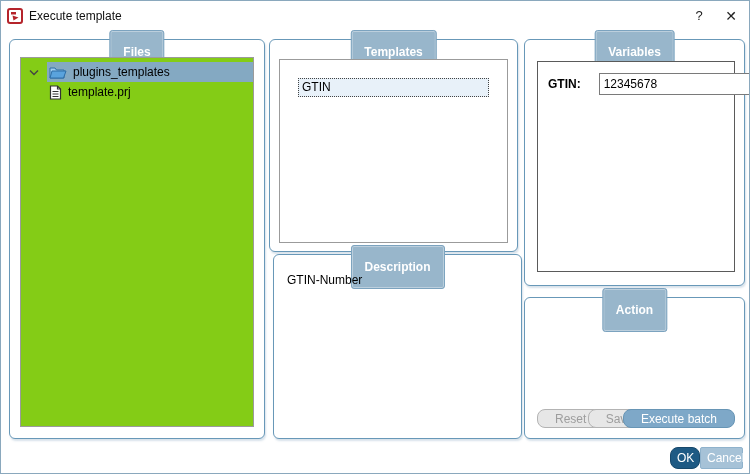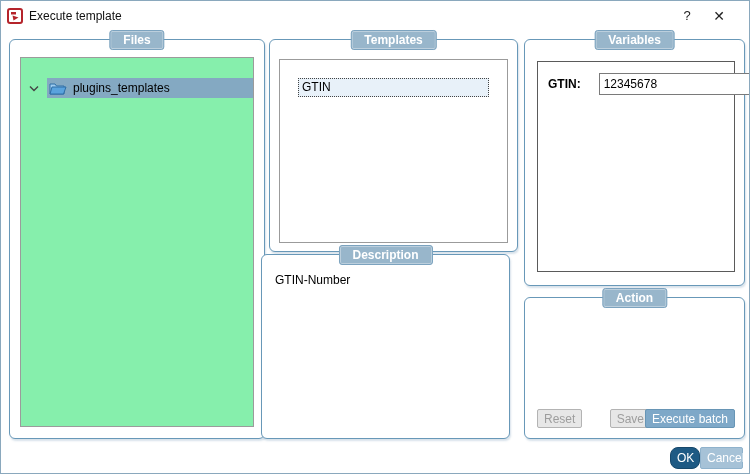--- a/index.html
+++ b/index.html
@@ -1,41 +1,41 @@
 <!DOCTYPE html>
 <html><head>
 <meta charset="utf-8">
 <style>
   html,body{margin:0;padding:0;background:#fff;}
   .dialog{position:relative;width:750px;height:474px;background:#fff;
     border:1px solid #8aa8bd;box-sizing:border-box;
     font-family:"Liberation Sans",sans-serif;font-size:12px;color:#000;overflow:hidden;}
   
-  .titlebar{position:absolute;left:0;top:0;right:12px;height:30px;background:#fff;}
+  .titlebar{position:absolute;left:0;top:0;right:0;height:30px;background:#fff;}
   .app-icon{position:absolute;left:6px;top:7px;width:16px;height:16px;}
   .title-text{position:absolute;left:28px;top:8px;font-size:12px;color:#111;}
   .tb-btn{position:absolute;top:4px;width:28px;height:22px;text-align:center;line-height:22px;
     font-size:13px;color:#222;cursor:default;}
   .tb-help{right:36px;}
   .tb-close{right:4px;font-size:14px;}
   
   .group{position:absolute;border:1px solid #6898b8;border-radius:6px;background:#fff;
     box-shadow:1px 2px 2px rgba(140,170,195,.35);}
   .badge{position:absolute;top:-10px;left:50%;transform:translateX(-50%);
     background:#98b6cb;border:1px solid #7ca3bf;border-radius:3px;color:#fff;
-    font-weight:bold;font-size:12px;line-height:14px;padding:2px 13px;white-space:nowrap;
+    font-weight:bold;font-size:12px;line-height:14px;padding:14px 13px;white-space:nowrap;
     box-shadow:inset 0 0 0 1px rgba(255,255,255,.35);}
   .g-files{left:8px;top:38px;width:254px;height:398px;}
   .g-templates{left:268px;top:38px;width:247px;height:211px;}
-  .g-description{left:260px;top:253px;width:247px;height:183px;}
+  .g-description{left:272px;top:253px;width:247px;height:183px;}
   .g-variables{left:523px;top:38px;width:219px;height:245px;}
   .g-action{left:523px;top:296px;width:219px;height:140px;}
   
   .tree{position:absolute;left:10px;top:17px;right:10px;bottom:11px;border:1px solid #9b9b9b;
-    background:#86efac;padding-top:20px;overflow:hidden;}
+    background:#84cc16;padding-top:4px;overflow:hidden;}
   .tree-row{height:20px;display:flex;align-items:center;}
   .twisty{width:26px;display:flex;justify-content:center;align-items:center;flex:0 0 26px;}
   .tree-sel{flex:1;display:flex;align-items:center;height:20px;background:#84a9c2;}
   .tree-plain{flex:1;display:flex;align-items:center;height:20px;padding-left:28px;}
   .tree-label{margin-left:6px;color:#000;}
   .ico{display:inline-block;line-height:0;}
   
   .list{position:absolute;left:9px;top:19px;right:9px;bottom:8px;border:1px solid #9b9b9b;
     background:#fff;padding:18px;overflow:hidden;}
   .list-item{height:19px;line-height:19px;padding:0 4px;background:#e8f1f9;
@@ -53,21 +53,21 @@
   
   .radio-col{position:absolute;left:14px;top:14px;right:10px;}
   .radio-row{display:flex;align-items:center;margin-bottom:10px;height:14px;}
   .radio{width:12px;height:12px;border:1px solid #4a4a4a;border-radius:50%;background:#fff;
     position:relative;flex:0 0 12px;}
   .radio.checked::after{content:"";position:absolute;left:2px;top:2px;right:2px;bottom:2px;
     background:#1a1a1a;border-radius:50%;}
   .radio-label{margin-left:9px;}
   .act-buttons{position:absolute;left:0;right:0;bottom:10px;height:19px;}
   .btn{font-family:"Liberation Sans",sans-serif;font-size:12px;height:19px;line-height:16px;
-    border-radius:2px;padding:0 6px;}
+    border-radius:8px;padding:0 17px;}
   .btn-disabled{position:absolute;background:#e7e7e7;border:1px solid #b3b3b3;color:#9d9d9d;}
   .btn-reset{left:12px;}
   .btn-save{right:93px;}
   .btn-exec{position:absolute;right:9px;background:#7ea8c8;border:1px solid #6795b5;color:#fff;}
   
   .btn-ok{position:absolute;top:446px;right:49px;width:30px;height:22px;background:#1e5a84;
     border:1px solid #17486b;border-radius:8px;color:#fff;font-size:12px;}
   .btn-cancel{position:absolute;top:446px;right:6px;width:43px;height:22px;background:#a6c2d7;
     border:1px solid #8fb2cc;border-radius:2px;color:#fff;font-size:12px;}
 </style>
@@ -101,20 +101,34 @@
         <span class="tree-sel">
           <span class="ico" style="margin-left:2px">
             <svg width="18" height="14" viewBox="0 0 18 14">
               <path d="M1 3 h5 l1.5 2 H15 v8 H1 Z" fill="#9fcdf0" stroke="#2e6ea6" stroke-width="1"></path>
               <path d="M3 6 h14 l-2.5 7 H1 Z" fill="#5aa3dd" stroke="#2e6ea6" stroke-width="1"></path>
             </svg>
           </span>
           <span class="tree-label">plugins_templates</span>
         </span>
       </div>
+      <div class="tree-row">
+        <span class="tree-plain">
+          <span class="ico">
+            <svg width="13" height="15" viewBox="0 0 13 15">
+              <path d="M1.5 1 h7 l3 3 v10 h-10 Z" fill="#fff" stroke="#333" stroke-width="1.2"></path>
+              <path d="M8.5 1 v3 h3" fill="none" stroke="#333" stroke-width="1.2"></path>
+              <line x1="3.5" y1="6.5" x2="9.5" y2="6.5" stroke="#333" stroke-width="1"></line>
+              <line x1="3.5" y1="9" x2="9.5" y2="9" stroke="#333" stroke-width="1"></line>
+              <line x1="3.5" y1="11.5" x2="9.5" y2="11.5" stroke="#333" stroke-width="1"></line>
+            </svg>
+          </span>
+          <span class="tree-label">template.prj</span>
+        </span>
+      </div>
     </div>
   </div>
 
   <div class="group g-templates">
     <span class="badge">Templates</span>
     <div class="list">
       <div class="list-item">GTIN</div>
     </div>
   </div>
 

